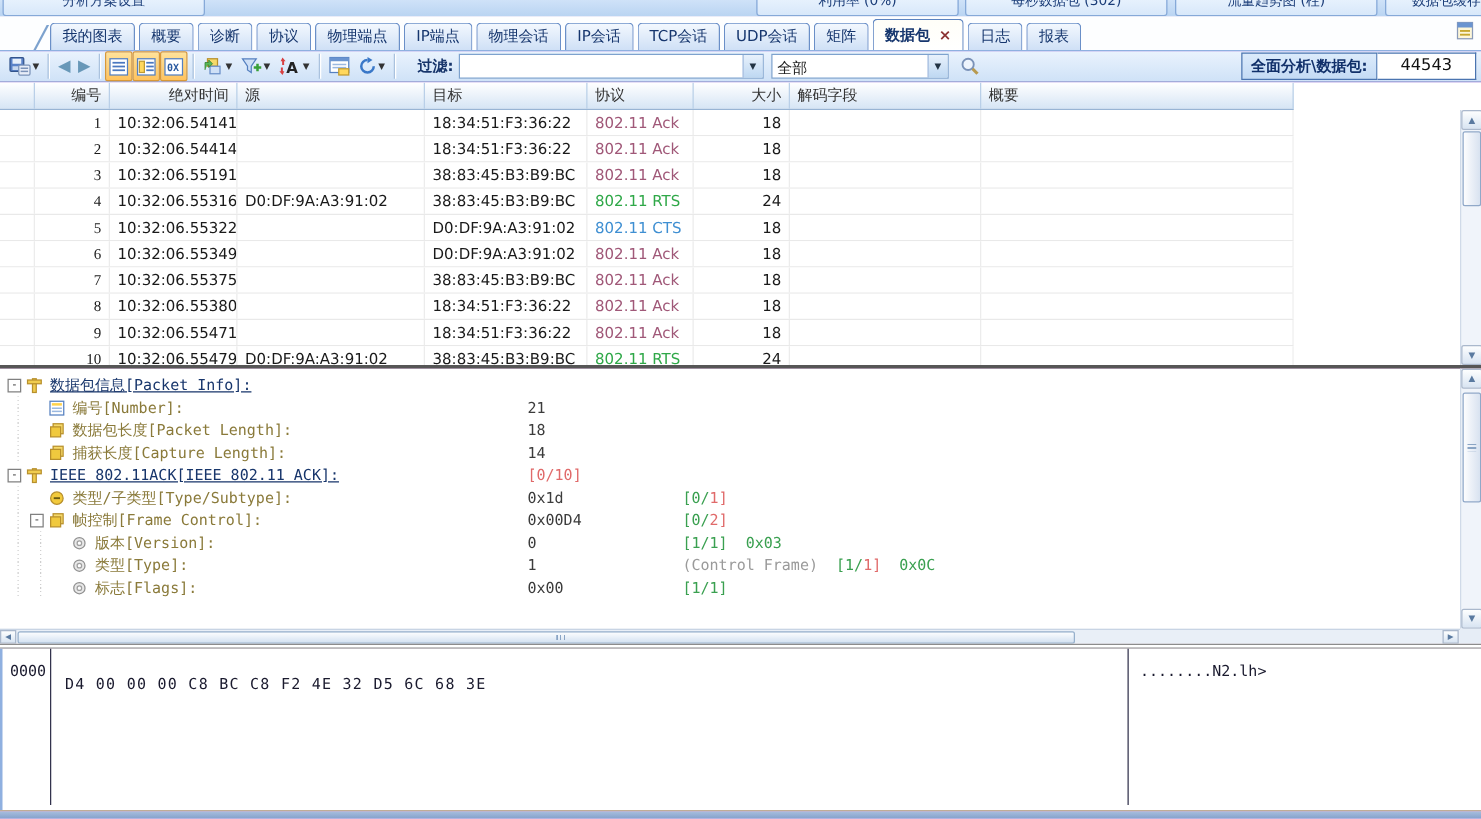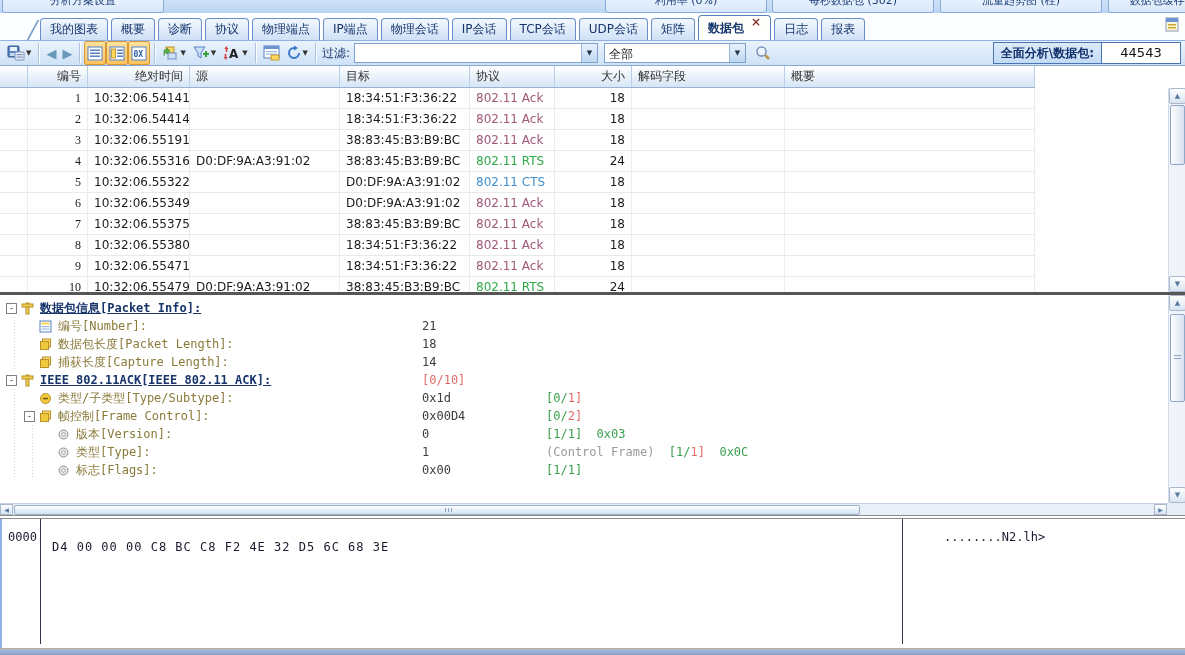--- a/index.html
+++ b/index.html
@@ -12,35 +12,35 @@
   .ts-item{position:absolute;top:-11px;height:22px;line-height:22px;text-align:center;
     font-size:11px;color:#1a3c78;border:1px solid #86a9d8;border-radius:3px;
     background:linear-gradient(#f2f8ff,#d8e8fa);overflow:hidden;white-space:nowrap;}
 
   
   .tab-bar{position:absolute;left:0;top:13px;width:1185px;height:27px;background:#fdfeff;
     display:flex;align-items:flex-end;padding-left:16px;box-sizing:border-box;}
   .tab-lead{width:16px;height:20px;border-right:2px solid #7da2ce;transform:skewX(-28deg);margin-right:6px;}
   .tab{height:21px;line-height:21px;padding:0 9px;margin-right:3px;border:1px solid #6a8fc8;border-bottom:none;
     border-radius:4px 4px 0 0;background:linear-gradient(#f3f8fe,#cfe0f6);color:#16366e;cursor:default;
-    white-space:nowrap;display:flex;}
+    white-space:nowrap;display:flex;align-items:center;}
   .tab.active{height:24px;line-height:24px;background:linear-gradient(#fffef8,#ffffff);font-weight:bold;
     border-color:#5b83c0;position:relative;z-index:2;}
   .tab-close{margin-left:7px;color:#8b3333;font-weight:bold;font-size:12px;line-height:12px;}
   .tabbar-right-icon{position:absolute;right:4px;top:3px;}
 
   
   .toolbar{position:absolute;left:0;top:40px;width:1185px;height:26px;box-sizing:border-box;
     background:linear-gradient(#eaf3fd,#cfe2f7);border-top:1px solid #8fb0e0;border-bottom:1px solid #8aa8d0;
     display:flex;align-items:center;padding:0 4px;}
   .tbtn{height:22px;display:flex;align-items:center;padding:0 2px;border:1px solid transparent;border-radius:2px;}
   .tbtn.toggled{background:linear-gradient(#ffe29a,#ffc35e);border-color:#d89838;}
   .tcaret{font-size:7px;color:#333;margin-left:1px;}
   .tsep{width:1px;height:20px;background:#aac2de;margin:0 4px;box-shadow:1px 0 0 #fff;}
-  .tlabel{font-weight:normal;color:#17356b;margin:0 4px 0 2px;white-space:nowrap;}
+  .tlabel{font-weight:bold;color:#17356b;margin:0 4px 0 14px;white-space:nowrap;}
   .combo{height:20px;background:#fff;border:1px solid #7da2ce;display:flex;align-items:center;box-sizing:border-box;}
   .combo .combo-text{flex:1;padding:0 4px;font-size:12px;color:#222;border:none;outline:none;background:transparent;height:16px;}
   .combo .combo-btn{width:15px;height:100%;background:linear-gradient(#e8f1fc,#bed8f2);border-left:1px solid #9ab6dd;
     display:flex;align-items:center;justify-content:center;font-size:7px;color:#234;}
   .counter{margin-left:auto;display:flex;align-items:center;height:22px;}
   .counter-label{background:linear-gradient(#dcebfb,#c4dbf5);border:1px solid #4a74b0;padding:0 7px;height:20px;
     line-height:20px;font-weight:bold;color:#11306a;white-space:nowrap;}
   .counter-value{background:#fff;border:1px solid #4a74b0;border-left:none;height:20px;line-height:20px;
     width:78px;text-align:center;color:#111;font-size:13px;}
 
@@ -83,33 +83,33 @@
     font-family:"DejaVu Sans Mono","Liberation Mono",monospace;font-size:12px;}
   .tree-row{position:relative;height:18px;line-height:18px;white-space:nowrap;display:flex;align-items:center;}
   .guide{display:inline-block;width:18px;height:18px;flex:none;
     background:repeating-linear-gradient(180deg,#cfcfcf 0 1px,transparent 1px 3px);
     background-size:1px 100%;background-position:8px 0;background-repeat:no-repeat;}
   .expand-box{display:inline-flex;width:9px;height:9px;flex:none;border:1px solid #808080;background:#fff;
     align-items:center;justify-content:center;font-size:9px;line-height:7px;color:#333;margin-right:4px;box-sizing:content-box;}
   .spacer11{display:inline-block;width:15px;flex:none;}
   .tree-icon{display:inline-flex;width:14px;height:14px;flex:none;margin-right:5px;align-items:center;}
   .tlabel-olive{color:#8a7a3a;}
-  .tlabel-bold{color:#17356b;font-weight:bold;text-decoration:underline;}
+  .tlabel-bold{color:#17356b;font-weight:normal;text-decoration:underline;}
   .tval{position:absolute;left:416px;color:#3c3c3c;}
   .textras{position:absolute;left:540px;white-space:pre;}
 
   
   .pane-gap{position:absolute;left:0;top:515px;width:1185px;height:4px;background:#fff;
     border-top:1px solid #8c8c8c;border-bottom:1px solid #8c8c8c;box-sizing:border-box;}
   .hex-pane{position:absolute;left:0;top:519px;width:1185px;height:129px;background:#fff;
     font-family:"DejaVu Sans Mono","Liberation Mono",monospace;font-size:12px;color:#1a1a2e;}
   .hex-line{position:absolute;top:0;bottom:4px;width:1px;background:#33334d;}
   .hex-offset{position:absolute;left:8px;top:11px;}
   .hex-bytes{position:absolute;left:52px;top:21px;letter-spacing:1px;}
-  .hex-ascii{position:absolute;left:944px;top:11px;text-align:center;}
+  .hex-ascii{position:absolute;left:912px;top:11px;text-align:center;}
   .edge-left{position:absolute;left:0;top:519px;width:2px;height:129px;background:#8fb0e0;}
 
   
   .status-strip{position:absolute;left:0;top:648px;width:1185px;height:7px;
     border-top:1px solid #c0ac96;background:linear-gradient(#a8bede,#7e9cc8);}
 </style>
 </head>
 <body>
 
 <div id="window">

